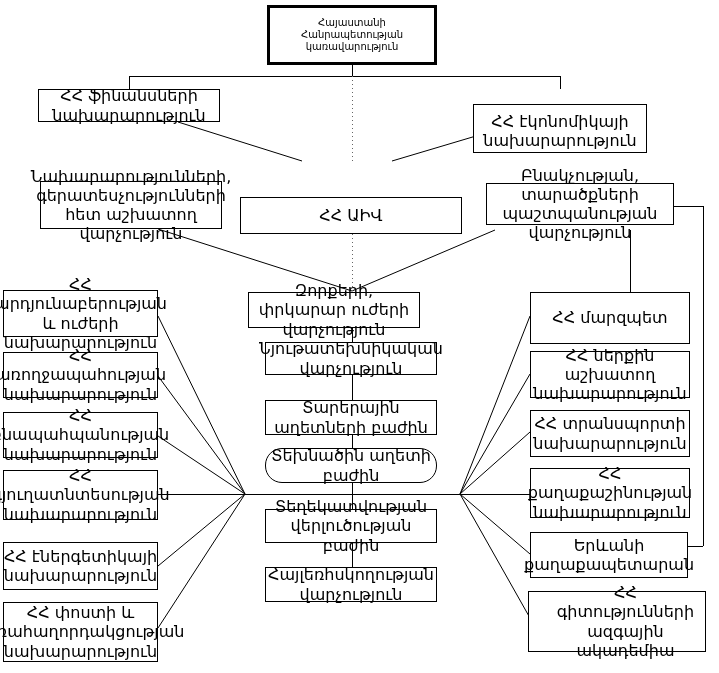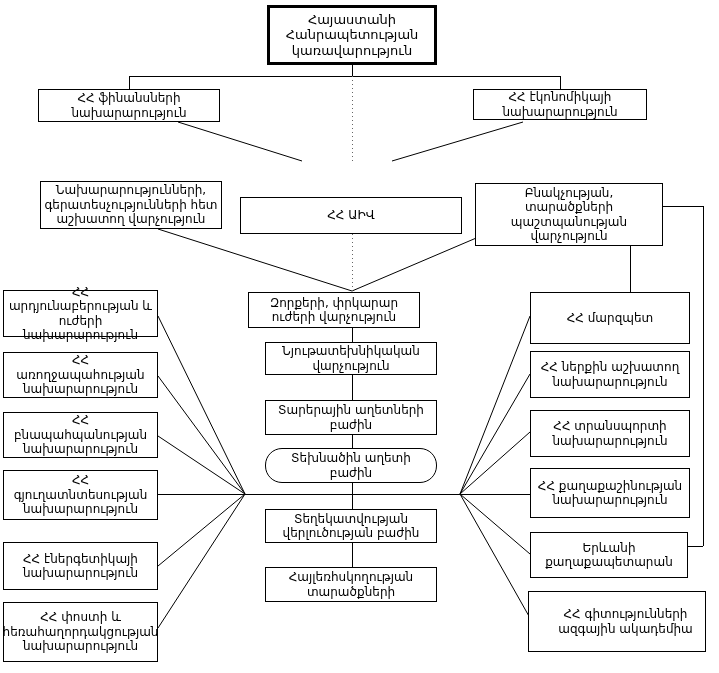--- a/index.html
+++ b/index.html
@@ -13,33 +13,33 @@
   #wires{position:absolute;left:0;top:0;width:719px;height:673px;}
   .box{
     position:absolute;
     box-sizing:border-box;
     background:#ffffff;
     border:1px solid #000000;
     display:flex;
     align-items:center;
     justify-content:center;
     text-align:center;
-    font-size:12px;
+    font-size:16px;
     line-height:1.2;
     color:#000000;
     padding:2px 3px;
   }
-  .box.bold{border-width:3px;font-size:13px;}
+  .box.bold{border-width:3px;font-size:10px;}
   
   .n-gov     {left:267px;top:5px;  width:170px;height:60px;}
   .n-fin     {left:38px; top:89px; width:182px;height:33px;}
-  .n-eco     {left:473px;top:89px; width:174px;height:31px;}
+  .n-eco     {left:473px;top:104px; width:174px;height:49px;align-items:flex-end;}
   .n-aiv     {left:240px;top:161px;width:222px;height:37px;margin-top:36px;}
   .n-minwork {left:40px; top:181px;width:182px;height:48px;}
-  .n-popprot {left:475px;top:183px;width:188px;height:63px;text-align:center;}
+  .n-popprot {left:486px;top:183px;width:188px;height:42px;text-align:center;}
   .n-l1{left:3px;top:290px;width:155px;height:47px;}
   .n-l2{left:3px;top:352px;width:155px;height:46px;}
   .n-l3{left:3px;top:412px;width:155px;height:46px;}
   .n-l4{left:3px;top:470px;width:155px;height:50px;}
   .n-l5{left:3px;top:542px;width:155px;height:48px;}
   .n-l6{left:3px;top:602px;width:155px;height:60px;}
   .n-m1{left:248px;top:292px;width:172px;height:36px;}
   .n-m2{left:265px;top:342px;width:172px;height:33px;}
   .n-m3{left:265px;top:400px;width:172px;height:35px;}
   .n-m4{left:265px;top:448px;width:172px;height:35px;border-radius:17px;}
@@ -155,21 +155,21 @@
   <div class="box n-m3">
     <span>Տարերային աղետների բաժին</span>
   </div>
   <div class="box n-m4">
     <span>Տեխնածին աղետի բաժին</span>
   </div>
   <div class="box n-m5">
     <span>Տեղեկատվության վերլուծության բաժին</span>
   </div>
   <div class="box n-m6">
-    <span>Հայլեռհսկողության տարածքների</span>
+    <span>Հայլեռհսկողության վարչություն</span>
   </div>
 
   <div class="box n-r1">
     <span>ՀՀ մարզպետ</span>
   </div>
   <div class="box n-r2">
     <span>ՀՀ ներքին աշխատող նախարարություն</span>
   </div>
   <div class="box n-r3">
     <span>ՀՀ տրանսպորտի նախարարություն</span>

